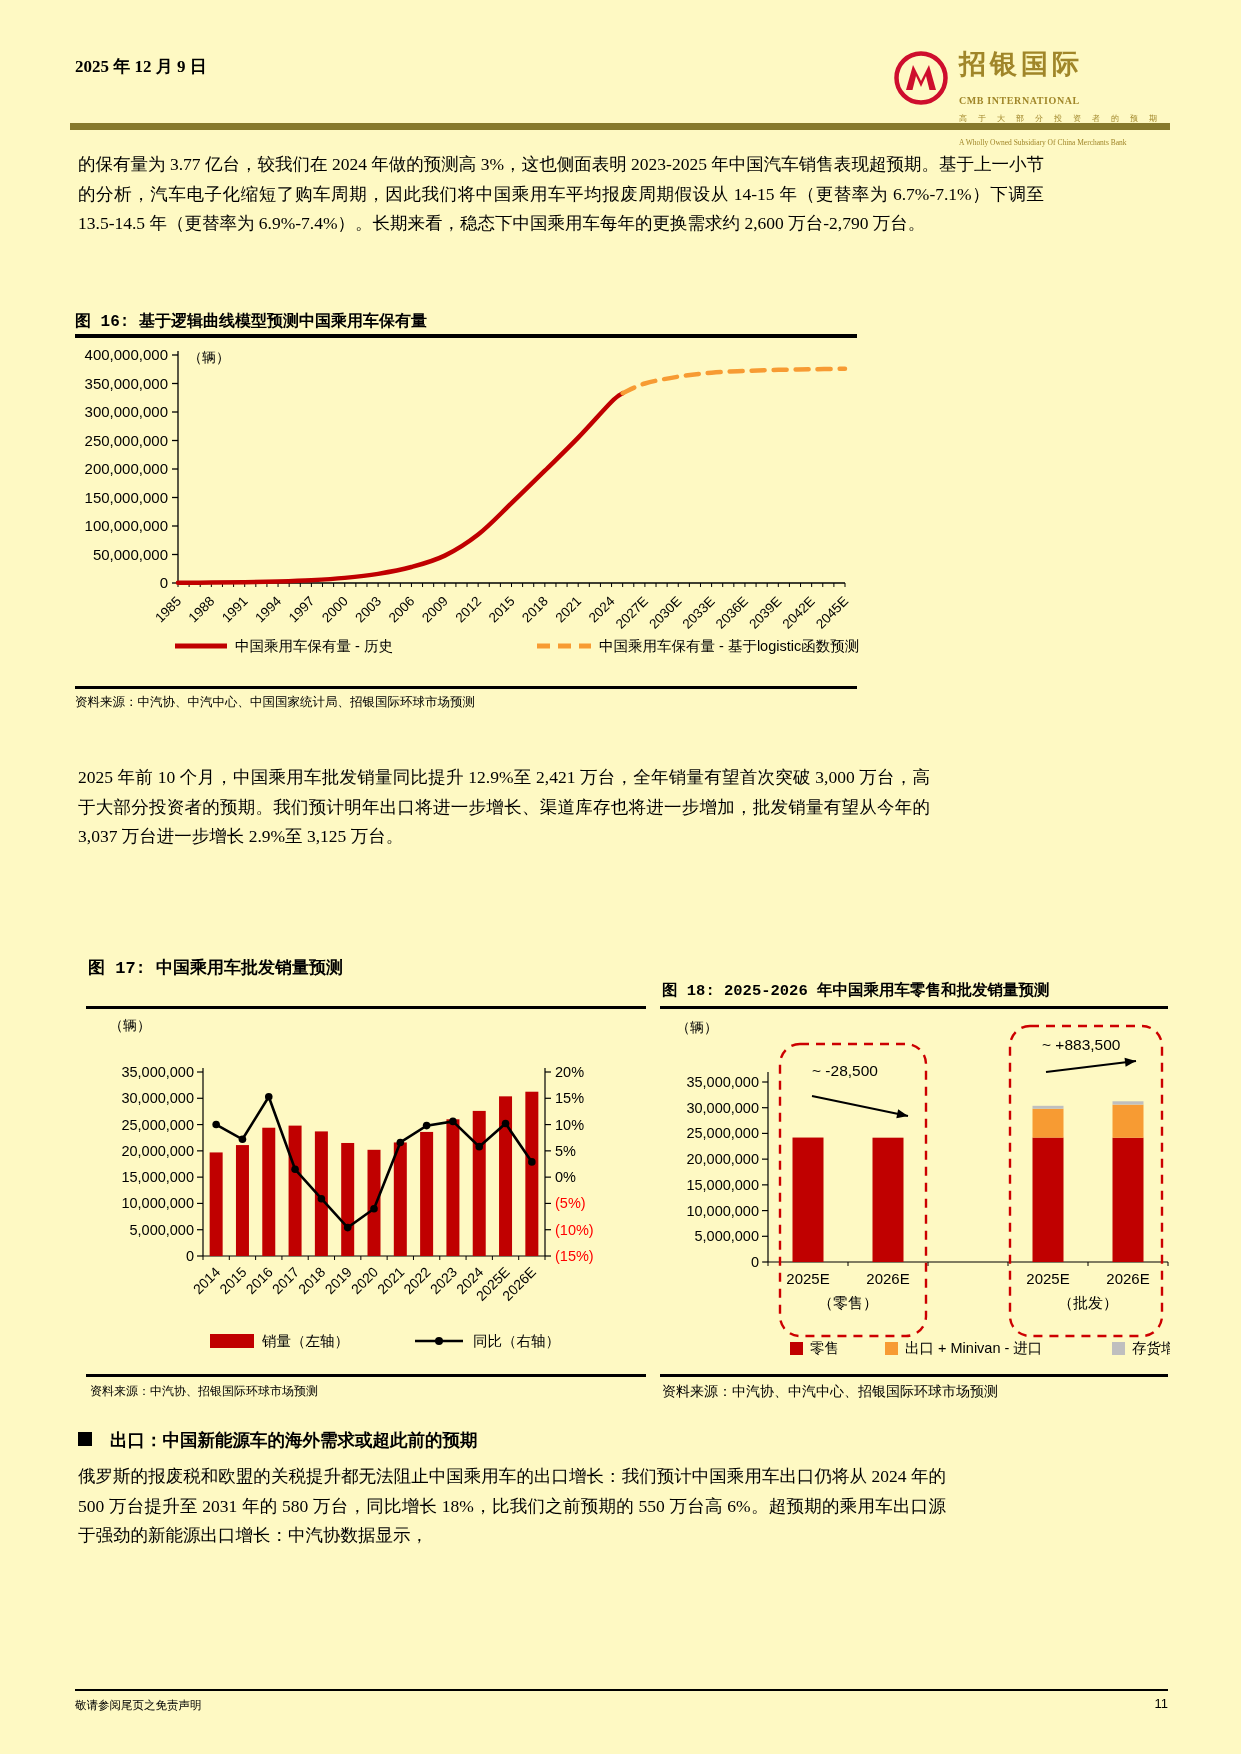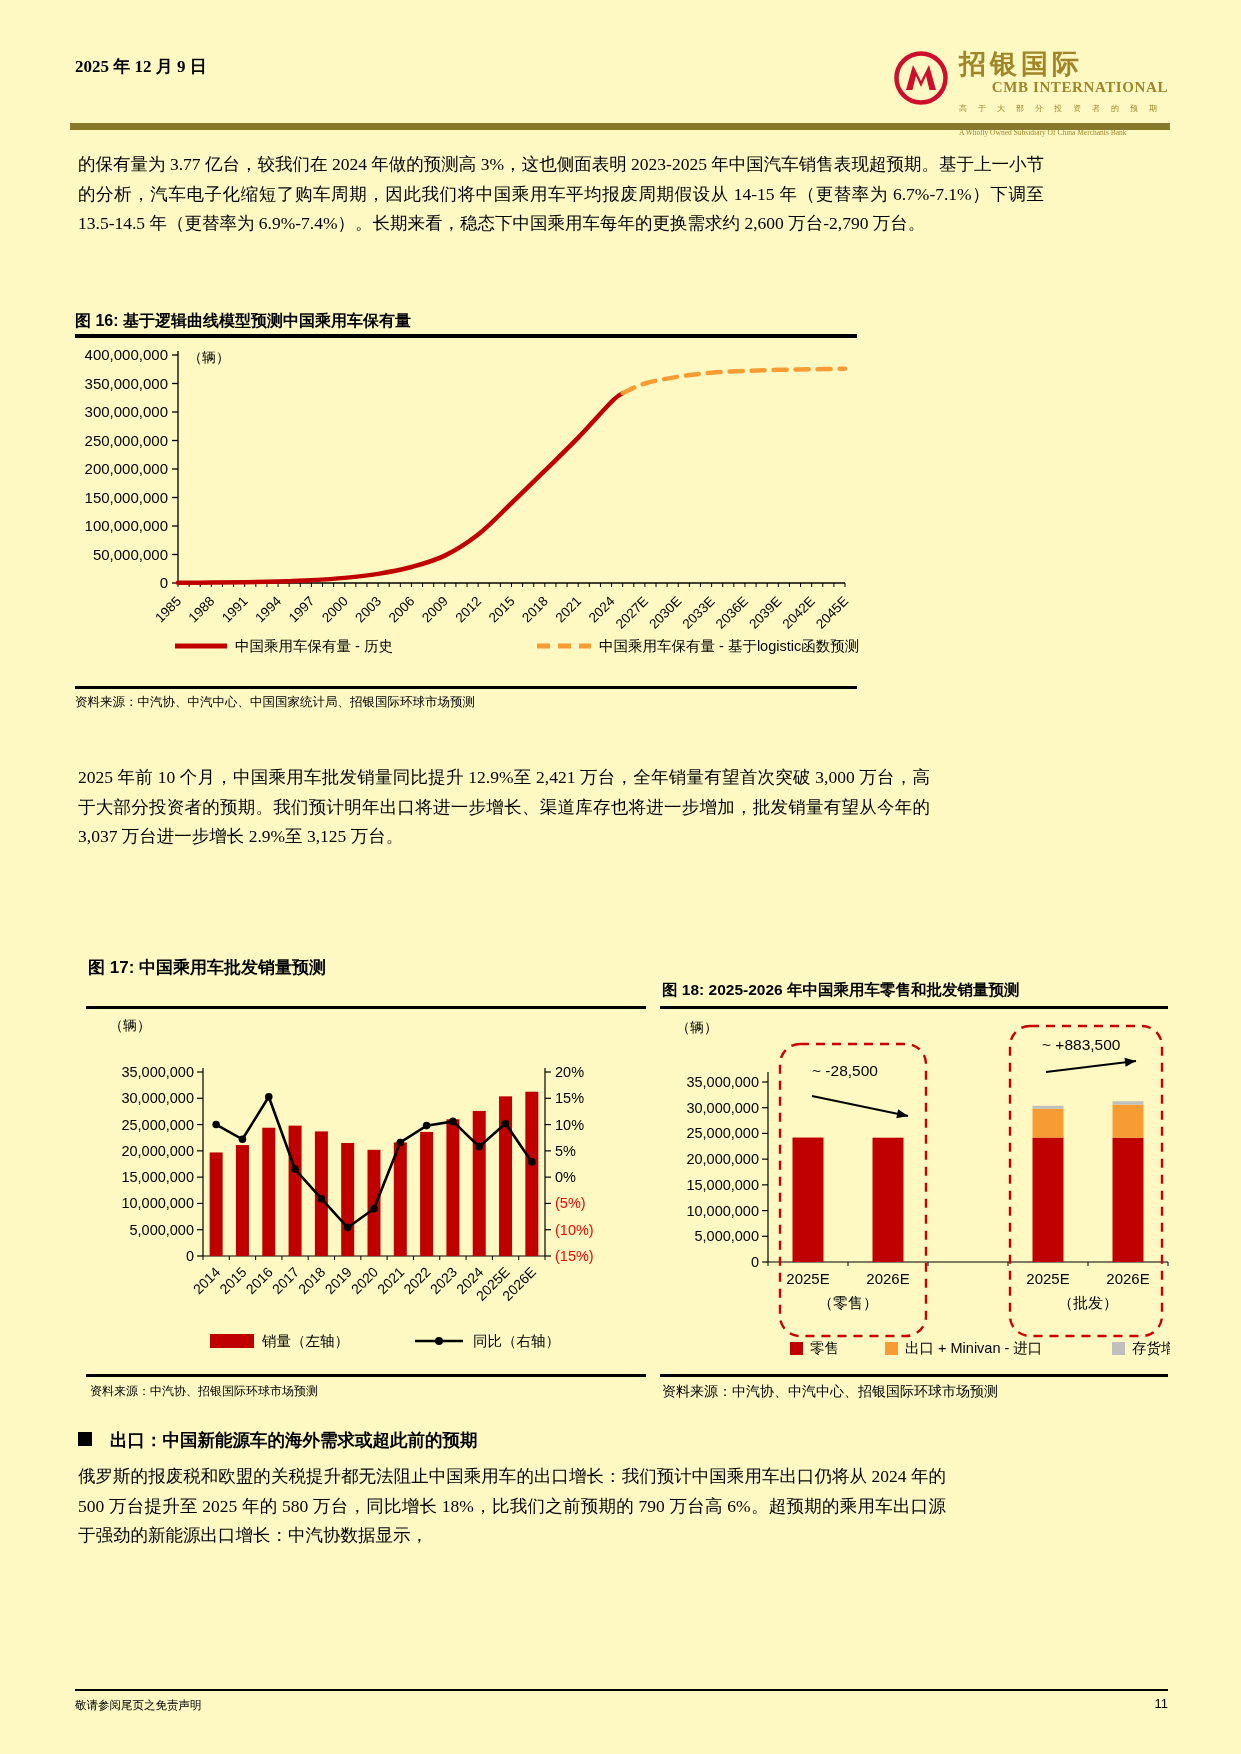--- a/index.html
+++ b/index.html
@@ -3,29 +3,29 @@
 <meta charset="utf-8">
 <style>
   html,body{margin:0;padding:0;background:#888;}
   .page{position:relative;width:1241px;height:1754px;background:#fef9c3;
         font-family:"Liberation Serif","DejaVu Serif",serif;color:#000;overflow:hidden;}
   .abs{position:absolute;}
   .date{left:75px;top:55px;font-size:17px;font-weight:bold;}
   .logo{left:893px;top:50px;display:flex;}
   .logo-mark{width:56px;height:56px;margin-right:10px;}
   .logo-cn{font-size:27px;font-weight:bold;color:#A08629;letter-spacing:4px;line-height:1.05;font-family:"Liberation Sans",sans-serif;}
-  .logo-en{font-size:15px;font-weight:bold;color:#A08629;letter-spacing:.6px;margin-top:1px;font-family:"Liberation Serif",serif;text-align:right;}
+  .logo-en{font-size:10px;font-weight:bold;color:#A08629;letter-spacing:.6px;margin-top:17px;font-family:"Liberation Serif",serif;}
   .logo-tcn{font-size:8px;color:#A08629;letter-spacing:11px;margin-top:7px;white-space:nowrap;}
   .logo-ten{font-size:7.5px;color:#A08629;margin-top:14px;white-space:nowrap;}
   .goldbar{left:70px;top:123px;width:1100px;height:7px;background:#86792C;}
   .body-p{font-size:17.5px;line-height:29.5px;text-align:justify;}
   .p1{left:78px;top:150px;width:966px;}
   .p2{left:78px;top:763px;width:852px;}
   .p3{left:78px;top:1462px;width:868px;}
-  .fig-title{font-size:16px;font-weight:bold;font-family:Liberation Sans, sans-serif;}
+  .fig-title{font-size:16px;font-weight:bold;font-family:Liberation Mono, monospace;}
   .rule{background:#000;}
   .source{font-size:12.5px;color:#000;}
   .section-h{left:75px;top:724px;font-size:20px;font-weight:bold;}
   .bullet-row{left:78px;top:1428px;font-size:17.5px;font-weight:bold;}
   .bullet-sq{display:inline-block;width:14px;height:14px;background:#000;margin-right:18px;}
   .footer-line{left:75px;top:1689px;width:1093px;height:1.5px;background:#000;}
   .disclaimer{left:75px;top:1698px;font-size:11.5px;}
   .pagenum{left:1138px;top:1696px;width:30px;text-align:right;font-size:13px;font-family:"Liberation Sans",sans-serif;}
   svg text{font-family:"Liberation Sans","DejaVu Sans",sans-serif;}
 </style>
@@ -327,19 +327,19 @@
       <text x="255" y="339" font-size="14.5" fill="#000" text-anchor="start" font-weight="normal">出口 + Minivan - 进口</text>
       <rect x="462" y="328" width="13" height="13" fill="#BFBFBF"></rect>
       <text x="482" y="339" font-size="14.5" fill="#000" text-anchor="start" font-weight="normal">存货增加</text>
     </svg>
   <div class="abs rule" style="left:660px;top:1374px;width:508px;height:2.5px;"></div>
   <div class="abs source" style="left:662px;top:1383px;font-size:14px;">资料来源：中汽协、中汽中心、招银国际环球市场预测</div>
 
   <div class="abs bullet-row">
     <span class="bullet-sq"></span><span>出口：中国新能源车的海外需求或超此前的预期</span>
   </div>
-  <div class="abs body-p p3">俄罗斯的报废税和欧盟的关税提升都无法阻止中国乘用车的出口增长：我们预计中国乘用车出口仍将从 2024 年的 500 万台提升至 2025 年的 580 万台，同比增长 18%，比我们之前预期的 790 万台高 6%。超预期的乘用车出口源于强劲的新能源出口增长：中汽协数据显示，</div>
+  <div class="abs body-p p3">俄罗斯的报废税和欧盟的关税提升都无法阻止中国乘用车的出口增长：我们预计中国乘用车出口仍将从 2024 年的 500 万台提升至 2031 年的 580 万台，同比增长 18%，比我们之前预期的 550 万台高 6%。超预期的乘用车出口源于强劲的新能源出口增长：中汽协数据显示，</div>
 
   <div class="abs footer-line"></div>
   <div class="abs disclaimer">敬请参阅尾页之免责声明</div>
   <div class="abs pagenum">11</div>
 
 </div>
 
 </body></html>

